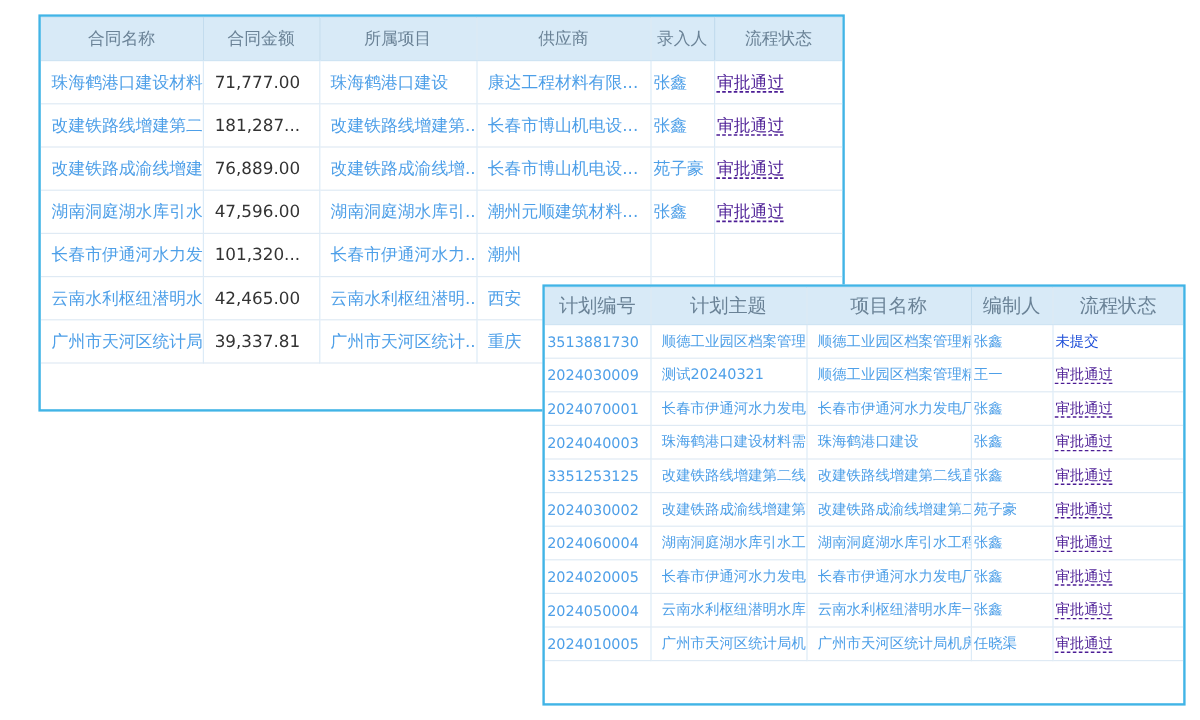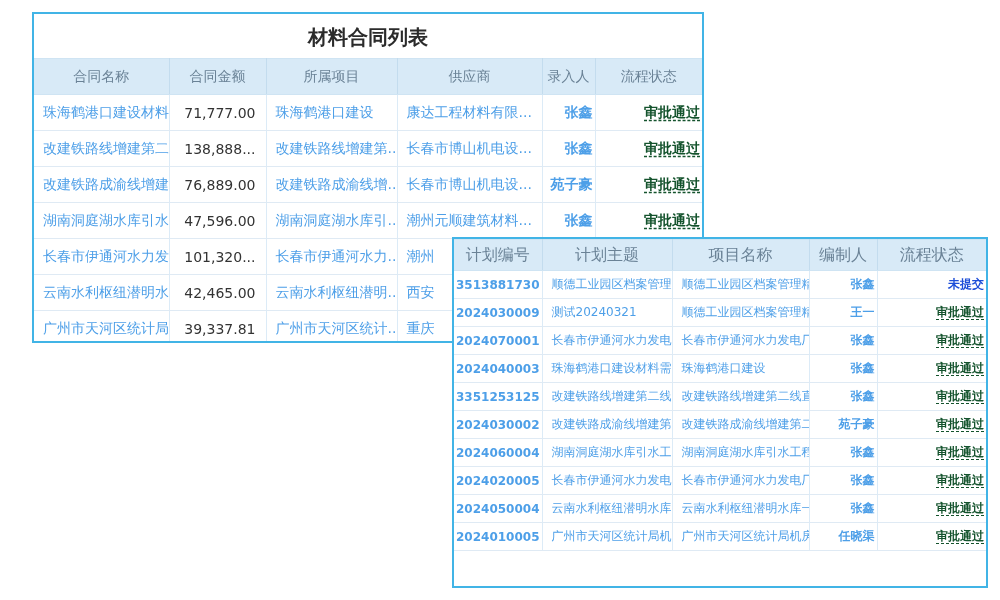--- a/index.html
+++ b/index.html
@@ -26,32 +26,31 @@
   #card-contracts th { height:33px; font-size:14px; }
   #card-plans     th { height:28px; font-size:16px; }
   td {
     border-right:1px solid #dcebf7; border-bottom:1px solid #dfeaf4;
     white-space:nowrap; overflow:hidden; text-overflow:clip;
   }
   #card-contracts td { height:35px; font-size:14px; }
   #card-plans     td { height:27px; font-size:12px; }
   th:last-child, td:last-child { border-right:none; }
   .al { text-align:left;  padding:0 4px 0 9px; }
-  .ar { text-align:right; padding:0 10px 0 4px; }
-  .ac { text-align:right; padding:0 2px;font-weight:bold; }
+  .ar { text-align:center; padding:0 10px 0 4px; }
+  .ac { text-align:left; padding:0 2px; }
   .link { color:#4d9fe8; }
   .dark { color:#333333; }
-  .st-green { color:#14532d; text-decoration:underline dashed; text-underline-offset:3px; }
+  .st-green { color:#4c1d95; text-decoration:underline dashed; text-underline-offset:3px; }
   .st-blue  { color:#1d4ed8; }
 </style>
 </head>
 <body>
 
 <div class="card" id="card-contracts">
-  <div class="card-title">材料合同列表</div>
   <table>
     <colgroup>
       <col style="width:135px">
         <col style="width:97px">
         <col style="width:131px">
       <col style="width:145px">
         <col style="width:53px">
         <col>
     </colgroup>
     <thead>
@@ -68,21 +67,21 @@
       <tr>
         <td class="al link">珠海鹤港口建设材料...</td>
         <td class="ar dark">71,777.00</td>
         <td class="al link">珠海鹤港口建设</td>
         <td class="al link">康达工程材料有限...</td>
         <td class="ac link">张鑫</td>
         <td class="ac st-green">审批通过</td>
       </tr>
       <tr>
         <td class="al link">改建铁路线增建第二...</td>
-        <td class="ar dark">138,888...</td>
+        <td class="ar dark">181,287...</td>
         <td class="al link">改建铁路线增建第...</td>
         <td class="al link">长春市博山机电设...</td>
         <td class="ac link">张鑫</td>
         <td class="ac st-green">审批通过</td>
       </tr>
       <tr>
         <td class="al link">改建铁路成渝线增建...</td>
         <td class="ar dark">76,889.00</td>
         <td class="al link">改建铁路成渝线增...</td>
         <td class="al link">长春市博山机电设...</td>

